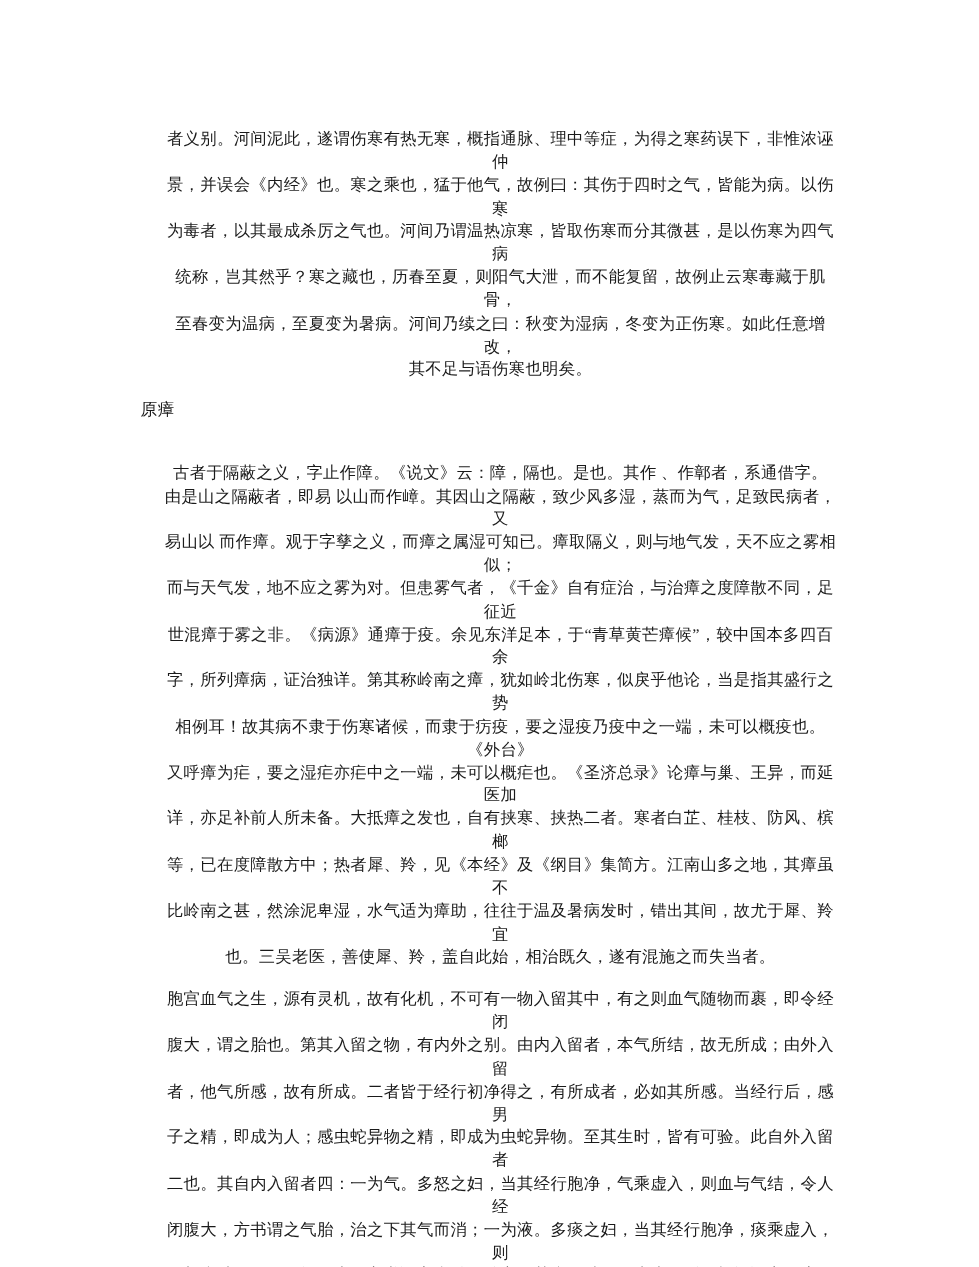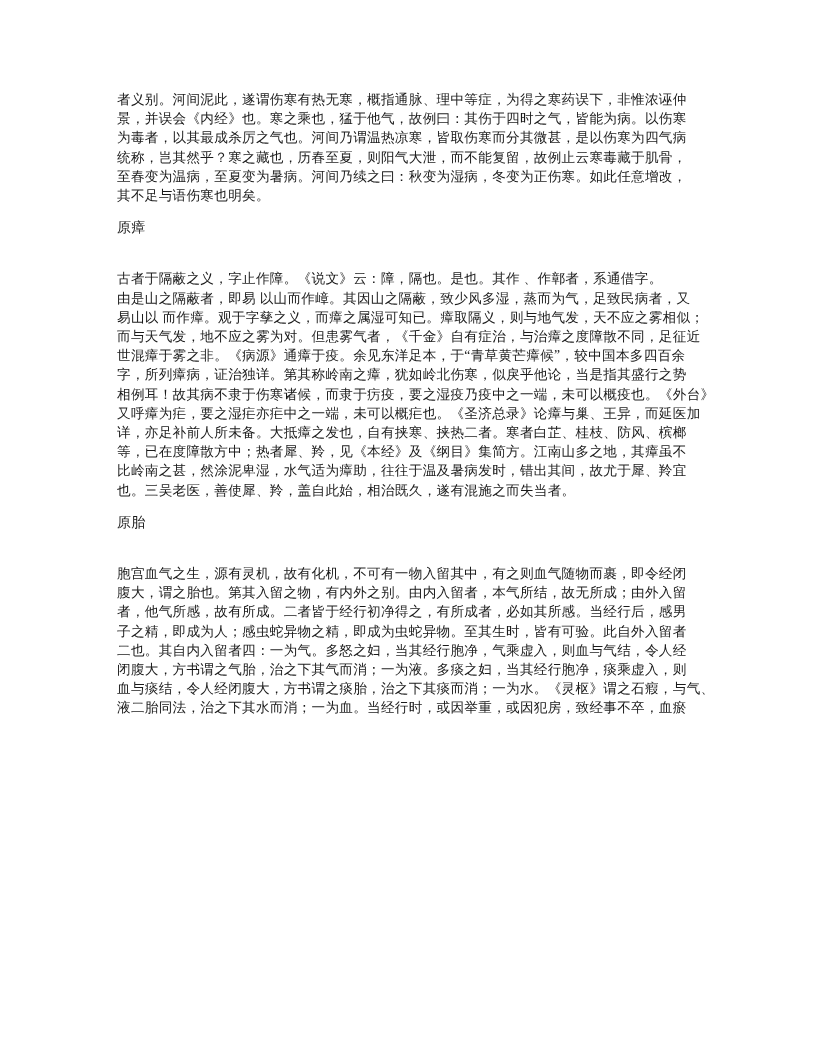--- a/index.html
+++ b/index.html
@@ -12,26 +12,26 @@
     width: 816px;
     height: 1056px;
     background: #ffffff;
     overflow: hidden;
     box-sizing: border-box;
     padding: 90px 99px 0 117px;
     font-family: "Liberation Serif", "DejaVu Serif", serif;
     color: #1a1a1a;
   }
   .body-text {
-    margin: 0;
+    margin: 16px;
     font-size: 13.6px;
     line-height: 19.2px;
     letter-spacing: 0.3px;
     white-space: pre-line;
-    text-align: left;
+    text-align: center;
     word-break: break-all;
   }
   .section-heading {
     margin: 13px 0 32px 0;
     font-size: 14px;
     line-height: 19.2px;
     letter-spacing: 0.3px;
     font-weight: normal;
   }
   section { margin: 0; padding: 0; }
@@ -63,21 +63,20 @@
 详，亦足补前人所未备。大抵瘴之发也，自有挟寒、挟热二者。寒者白芷、桂枝、防风、槟榔
 等，已在度障散方中；热者犀、羚，见《本经》及《纲目》集简方。江南山多之地，其瘴虽不
 比岭南之甚，然涂泥卑湿，水气适为瘴助，往往于温及暑病发时，错出其间，故尤于犀、羚宜
 也。三吴老医，善使犀、羚，盖自此始，相治既久，遂有混施之而失当者。</p>
   </section>
 
   <section>
   </section>
 
   <section>
-    <h2 class="section-heading">原胎</h2>
     <p class="body-text">胞宫血气之生，源有灵机，故有化机，不可有一物入留其中，有之则血气随物而裹，即令经闭
 腹大，谓之胎也。第其入留之物，有内外之别。由内入留者，本气所结，故无所成；由外入留
 者，他气所感，故有所成。二者皆于经行初净得之，有所成者，必如其所感。当经行后，感男
 子之精，即成为人；感虫蛇异物之精，即成为虫蛇异物。至其生时，皆有可验。此自外入留者
 二也。其自内入留者四：一为气。多怒之妇，当其经行胞净，气乘虚入，则血与气结，令人经
 闭腹大，方书谓之气胎，治之下其气而消；一为液。多痰之妇，当其经行胞净，痰乘虚入，则
 血与痰结，令人经闭腹大，方书谓之痰胎，治之下其痰而消；一为水。《灵枢》谓之石瘕，与气、
 液二胎同法，治之下其水而消；一为血。当经行时，或因举重，或因犯房，致经事不卒，血瘀</p>
   </section>
 

